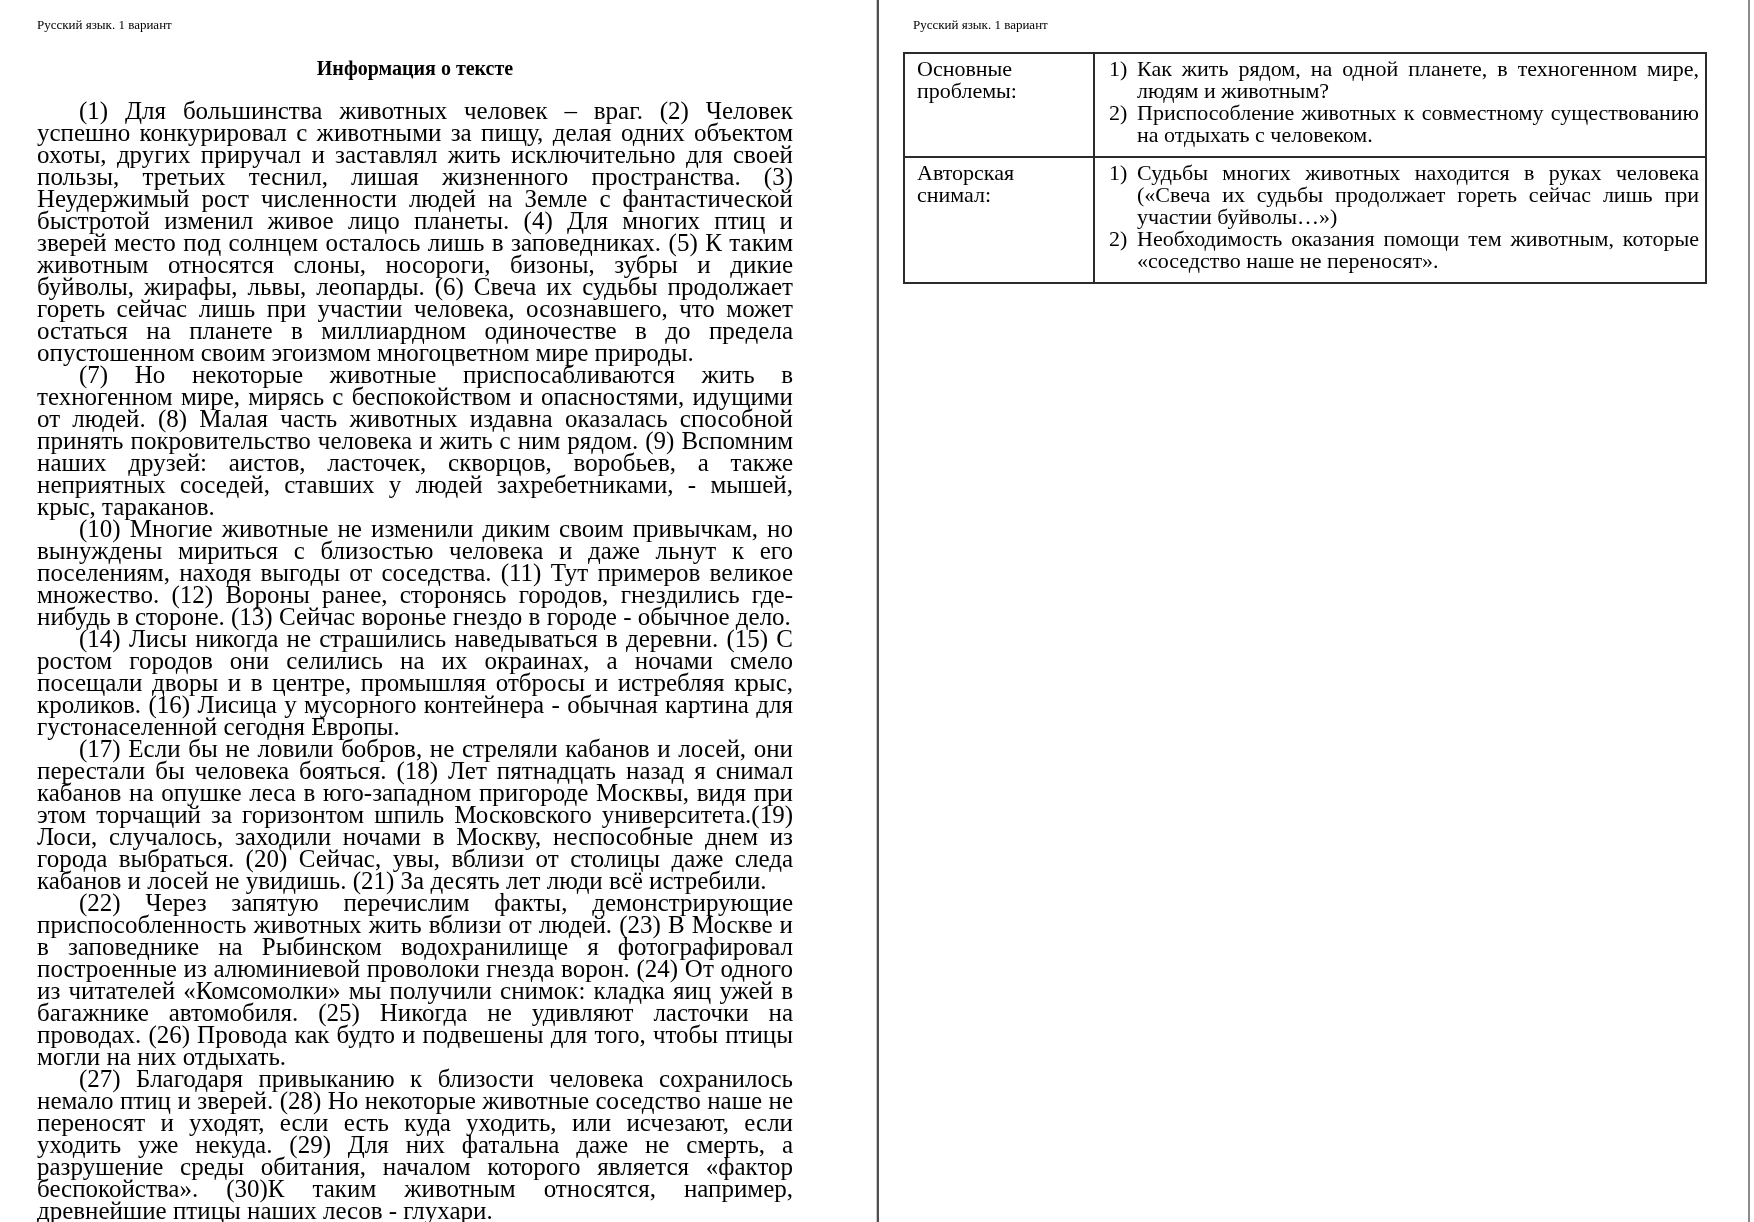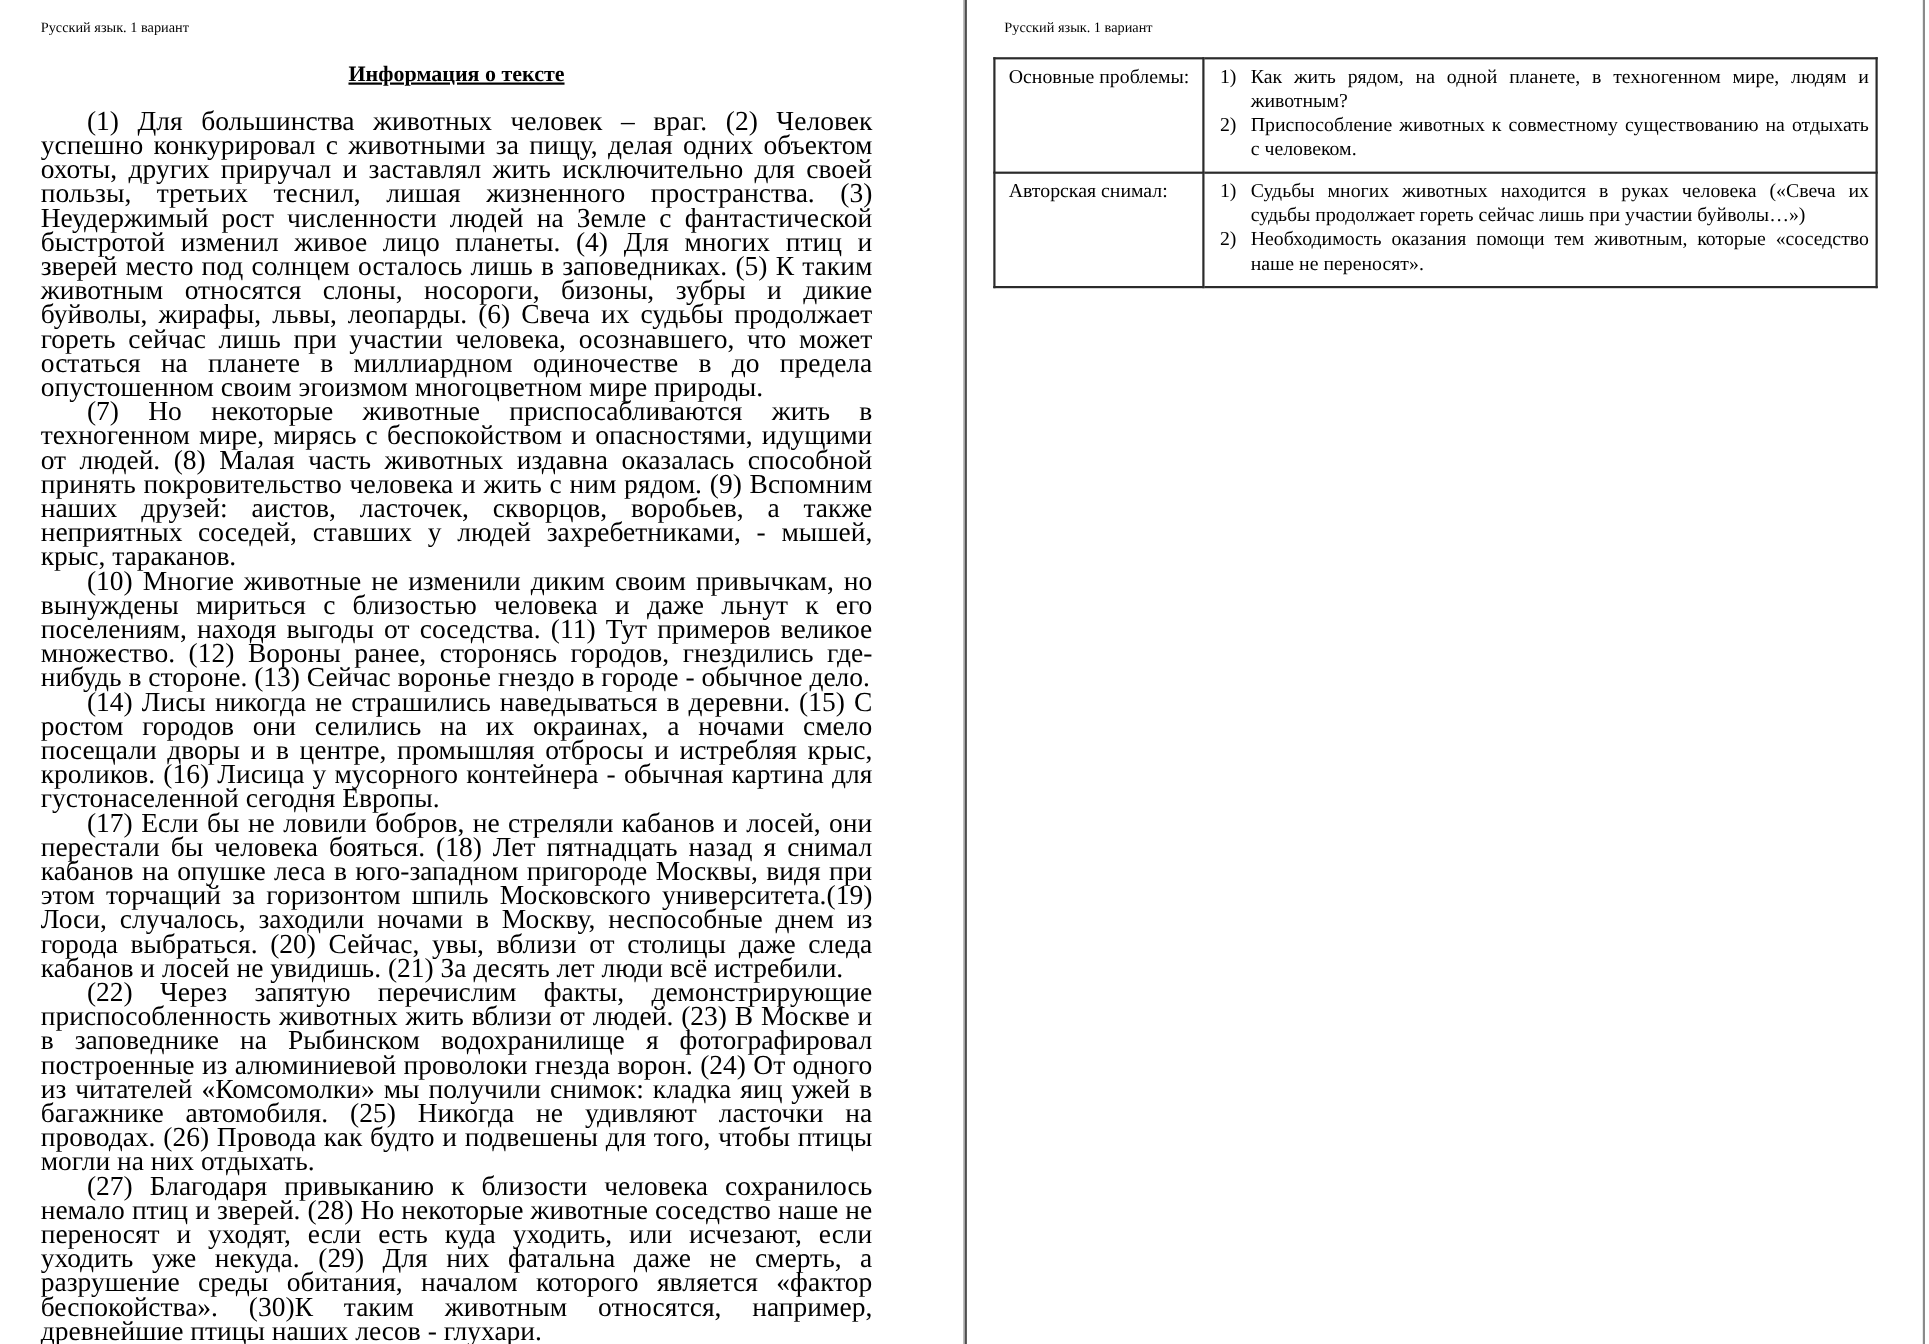--- a/index.html
+++ b/index.html
@@ -16,21 +16,21 @@
   .left-page {
     position:absolute; left:37px; top:14px; width:756px;
   }
   .doc-header {
     font-size:13px; line-height:22px;
   }
   .doc-title {
     margin-top:20px;
     text-align:center;
     font-weight:bold;
-    font-size:20px; line-height:24px;text-decoration:underline;
+    font-size:20px; line-height:24px;
   }
   .doc-body {
     margin-top:20px;
     font-size:25px; line-height:22px;
     text-align:justify;
   }
   .doc-body p {
     margin:0;
     text-indent:42px;
   }
@@ -55,21 +55,21 @@
   .right-page {
     position:absolute; left:903px; top:14px; width:804px;
   }
   .right-page .doc-header {
     margin-left:10px;
   }
   .info-table {
     margin-top:16px;
     width:804px;
     border-collapse:collapse;
-    font-size:18px; line-height:22px;border-radius:16px;
+    font-size:22px; line-height:22px;border-radius:16px;
   }
   .info-table td {
     border:2px solid #2b2b2b;
     vertical-align:top;
     padding:4px 8px 10px 12px;
   }
   td.label-cell {
     width:168px;
   }
   td.content-cell {

